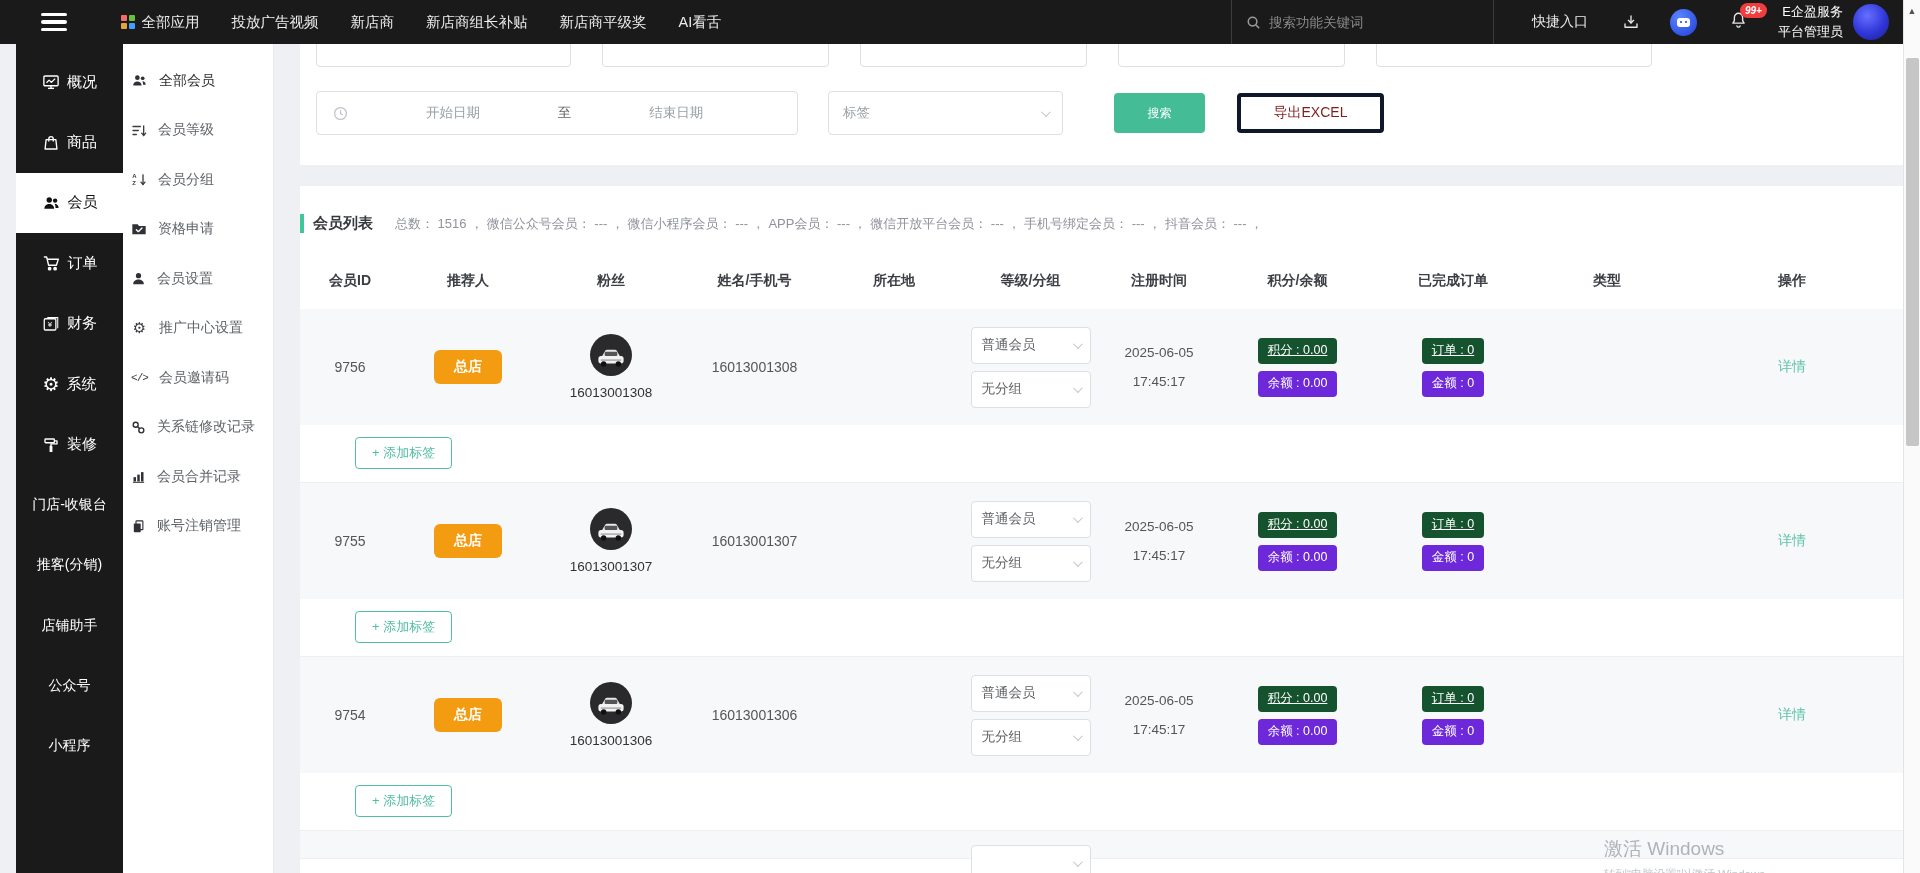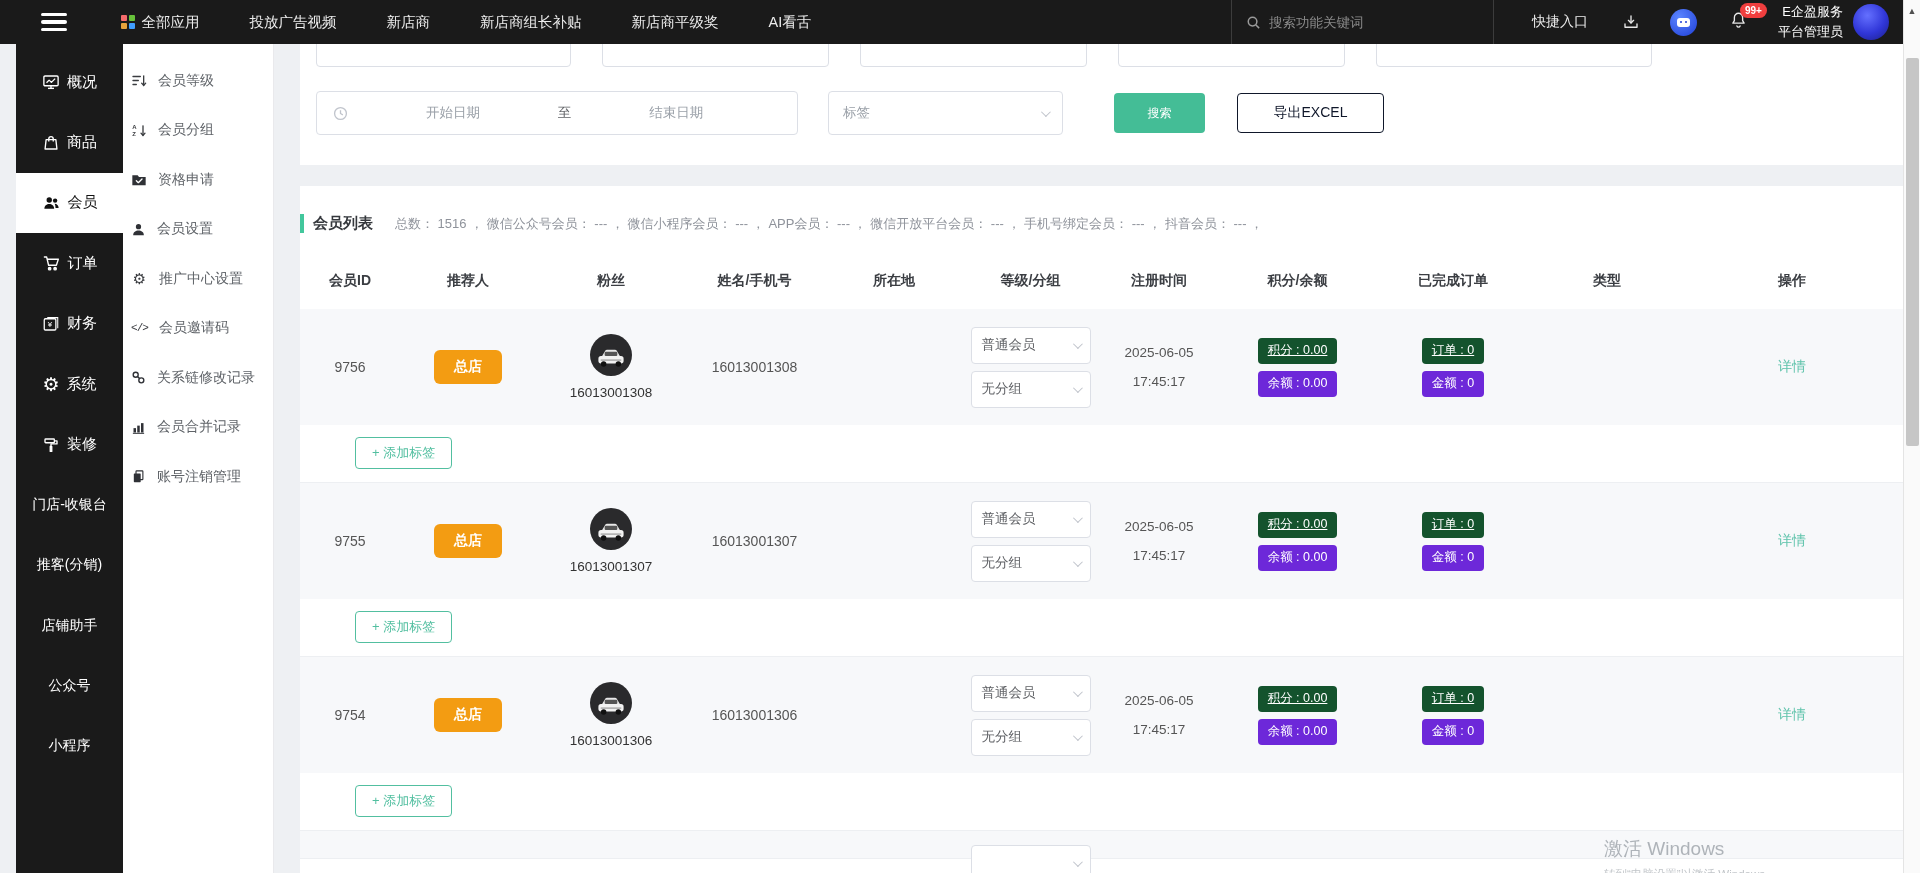--- a/index.html
+++ b/index.html
@@ -5,40 +5,40 @@
   * { margin:0; padding:0; box-sizing:border-box; }
   html,body { width:1920px; height:873px; overflow:hidden; background:#eef0f3;
     font-family:"Liberation Sans","DejaVu Sans",sans-serif; }
   .page { position:relative; width:1920px; height:873px; }
 
   
   .topbar { position:absolute; left:0; top:0; width:1903px; height:44px; background:#1a1a1a;
     display:flex; align-items:center; z-index:30; }
   .hamburger { width:107px; display:flex; flex-direction:column; align-items:center; gap:4px; cursor:pointer; }
   .hamburger span { display:block; width:26px; height:3.5px; background:#fff; border-radius:2px; }
-  .nav { display:flex; align-items:center; gap:50px; margin-left:14px; }
+  .nav { display:flex; align-items:center; gap:32px; margin-left:14px; }
   .nav-item { color:#ececec; font-size:14.5px; cursor:pointer; white-space:nowrap; display:flex; align-items:center; gap:7px; }
   .grid-icon { display:inline-grid; grid-template-columns:6px 6px; grid-gap:1.5px; }
   .grid-icon i { width:6px; height:6px; border-radius:1px; }
   .grid-icon i:nth-child(1){background:#f56c6c}.grid-icon i:nth-child(2){background:#67c23a}
   .grid-icon i:nth-child(3){background:#e6a23c}.grid-icon i:nth-child(4){background:#409eff}
   .top-search { margin-left:auto; width:263px; height:44px; border-left:1px solid #3c3c3c; border-right:1px solid #3c3c3c;
     display:flex; align-items:center; padding:0 14px; gap:8px; }
   .top-search input { background:transparent; border:none; outline:none; color:#bbb; font-size:13.5px; width:180px;
     font-family:inherit; }
   .top-search input::placeholder { color:#8a8a8a; }
   .quick { color:#ececec; font-size:14px; margin-left:38px; cursor:pointer; white-space:nowrap; }
   .tb-ic { margin-left:34px; cursor:pointer; display:flex; align-items:center; }
   .robot { margin-left:30px; width:27px; height:27px; border-radius:50%;
     background:radial-gradient(circle at 35% 30%,#5b85ff,#1f3fd6); display:flex; align-items:center; justify-content:center; cursor:pointer; }
   .robot .face { width:13px; height:9px; background:#fff; border-radius:3px; display:flex; align-items:center; justify-content:center; gap:3px; }
   .robot .face i { width:2px; height:2px; background:#1f3fd6; border-radius:50%; }
   .bell-wrap { position:relative; margin-left:32px; cursor:pointer; }
   .nbadge { position:absolute; top:-7px; left:11px; background:#f03e3e; color:#fff; font-size:10px; font-weight:bold;
-    padding:1.5px 5px; border-radius:8px; line-height:1.2; }
+    padding:1.5px 5px; border-radius:8px; line-height:1.2;font-style:italic; }
   .user { margin-left:30px; margin-right:14px; display:flex; align-items:center; gap:10px; cursor:pointer; }
   .user-lines { color:#fff; font-size:13px; text-align:right; line-height:1.55; white-space:nowrap; }
   .uavatar { width:36px; height:36px; border-radius:50%;
     background:radial-gradient(circle at 40% 32%,#6470ff 0%,#3036d8 55%,#1b1f86 100%); }
 
   
   .scrollcol { position:absolute; right:0; top:0; width:17px; height:873px; background:#fafafa;
     border-left:1px solid #e4e4e4; z-index:40; }
   .scrollcol .arrow { display:block; text-align:center; color:#505050; font-size:9px; padding-top:6px; cursor:pointer; }
   .scrollcol .thumb { position:absolute; left:2px; top:58px; width:13px; height:388px; background:#c6c6c6; border-radius:2px; cursor:pointer; }
@@ -67,22 +67,22 @@
   .pinput { position:absolute; top:-14px; height:37px; border:1px solid #dcdfe6; border-radius:4px; background:#fff; }
   .daterange { position:absolute; left:16px; top:47px; width:482px; height:44px; border:1px solid #dcdfe6; border-radius:4px;
     display:flex; align-items:center; padding:4px 16px; cursor:text; }
   .daterange .ph { color:#9aa0a8; font-size:13.5px; flex:1; text-align:center; }
   .daterange .sep { color:#606266; font-size:13.5px; }
   .tagselect { position:absolute; left:528px; top:47px; width:235px; height:44px; border:1px solid #dcdfe6; border-radius:4px;
     display:flex; align-items:center; justify-content:space-between; padding:0 14px; cursor:pointer; }
   .tagselect .ph { color:#9aa0a8; font-size:13.5px; }
   .btn-search { position:absolute; left:814px; top:49px; width:91px; height:40px; background:#44bd96; color:#fff;
     border:none; border-radius:4px; font-size:12px; cursor:pointer; font-family:inherit; }
-  .btn-export { position:absolute; left:937px; top:49px; width:147px; height:40px; background:#fff; color:#0f172a;
-    border:1px solid #0f172a; border-radius:4px; font-size:14px; cursor:pointer; font-family:inherit; }
+  .btn-export { position:absolute; left:937px; top:49px; width:147px; height:40px; background:#fff; color:#7f1d1d;
+    border:4px solid #0f172a; border-radius:4px; font-size:14px; cursor:pointer; font-family:inherit; }
 
   .list-card { left:26px; top:142px; width:1603px; height:760px; }
   .list-head { display:flex; align-items:center; padding-top:28px; }
   .gbar { width:4px; height:19px; background:#42c79c; margin-right:9px; }
   .list-title { font-size:15px; font-weight:bold; color:#35383d; margin-right:22px; white-space:nowrap; }
   .list-stats { font-size:13px; color:#8f939b; white-space:nowrap; }
 
   .t-grid { display:grid; grid-template-columns:100px 136px 150px 137px 142px 131px 126px 151px 160px 148px 1fr; }
   .thead { margin-top:20px; height:56px; align-items:center; }
   .thead .hcell { text-align:center; font-size:14px; font-weight:bold; color:#3b3e43; }
@@ -240,20 +240,29 @@
       </div>
     <div class="side-item small">
         <span>公众号</span>
       </div>
     <div class="side-item small">
         <span>小程序</span>
       </div>
   </nav>
 
   <nav class="submenu">
+    <div class="sub-item first">
+      <svg width="17" height="15" viewBox="0 0 24 20" fill="#2f3136">
+          <circle cx="9" cy="6" r="3.3"></circle>
+          <path d="M3 17c0-3.8 2.9-5.6 6-5.6s6 1.8 6 5.6z"></path>
+          <circle cx="16.5" cy="6.8" r="2.6"></circle>
+          <path d="M16 11.2c2.7 0.2 4.8 2 4.8 4.8h-3.7c0-2-0.4-3.6-1.1-4.8z"></path>
+        </svg>
+      <span>全部会员</span>
+    </div>
     <div class="sub-item">
       <svg width="16" height="15" viewBox="0 0 24 22" fill="none" stroke="#3a3c40" stroke-width="2" stroke-linecap="round">
           <line x1="3" y1="5" x2="14" y2="5"></line>
           <line x1="3" y1="11" x2="11" y2="11"></line>
           <line x1="3" y1="17" x2="8" y2="17"></line>
           <line x1="19" y1="4" x2="19" y2="18"></line>
           <polyline points="16,15 19,18.5 22,15" fill="none"></polyline>
         </svg>
       <span>会员等级</span>
     </div>

